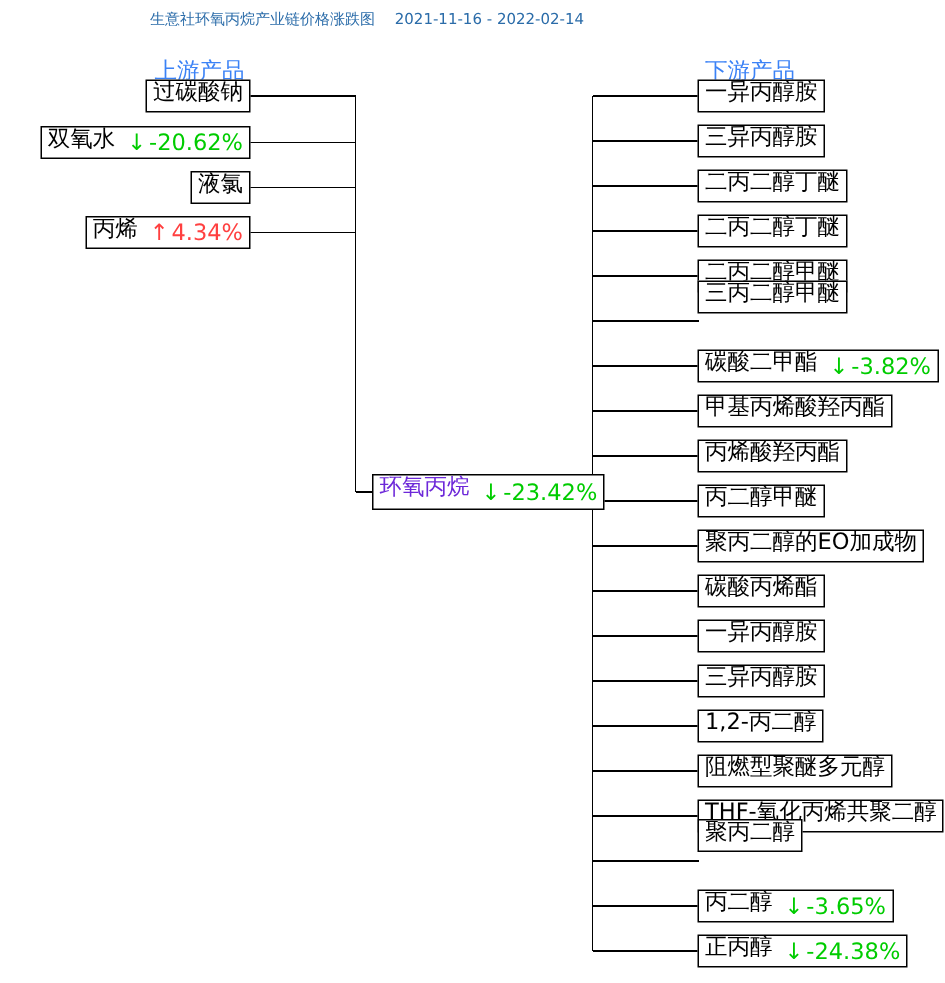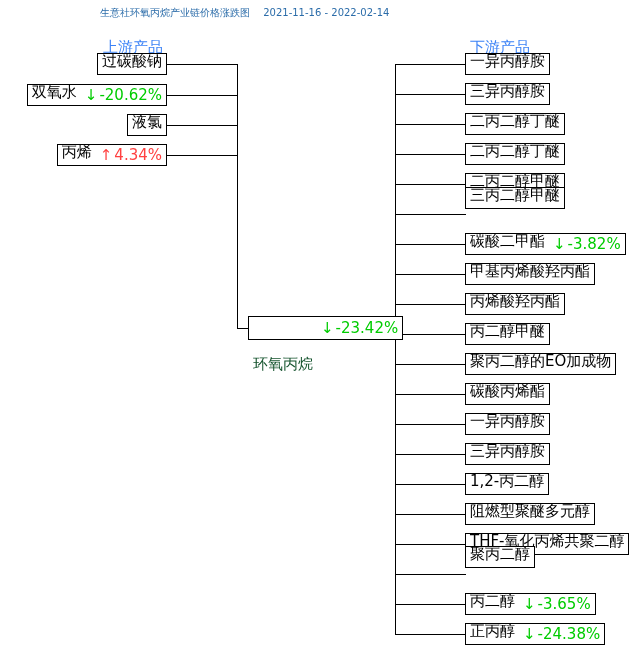--- a/index.html
+++ b/index.html
@@ -29,21 +29,21 @@
     padding:0 4px;
     border:1.5px solid #000;
     background:#fff;
     font-size:15px;color:#000;
     white-space:nowrap;line-height:1;
   }
   .chg{margin-left:8px;display:inline-flex;align-items:center;}
   .chg .arr{margin-right:2px;}
   .down{color:#00CC00;}
   .up{color:#FF4040;}
-  .center-node .nm{color:#14532d;margin-top:40px;}
+  .center-node .nm{color:#6d28d9;}
   
   .lbox{right:463px;}
   
   .rbox{left:465px;}
 </style>
 </head>
 <body>
 
 <div class="title">
   <span>生意社环氧丙烷产业链价格涨跌图</span>

